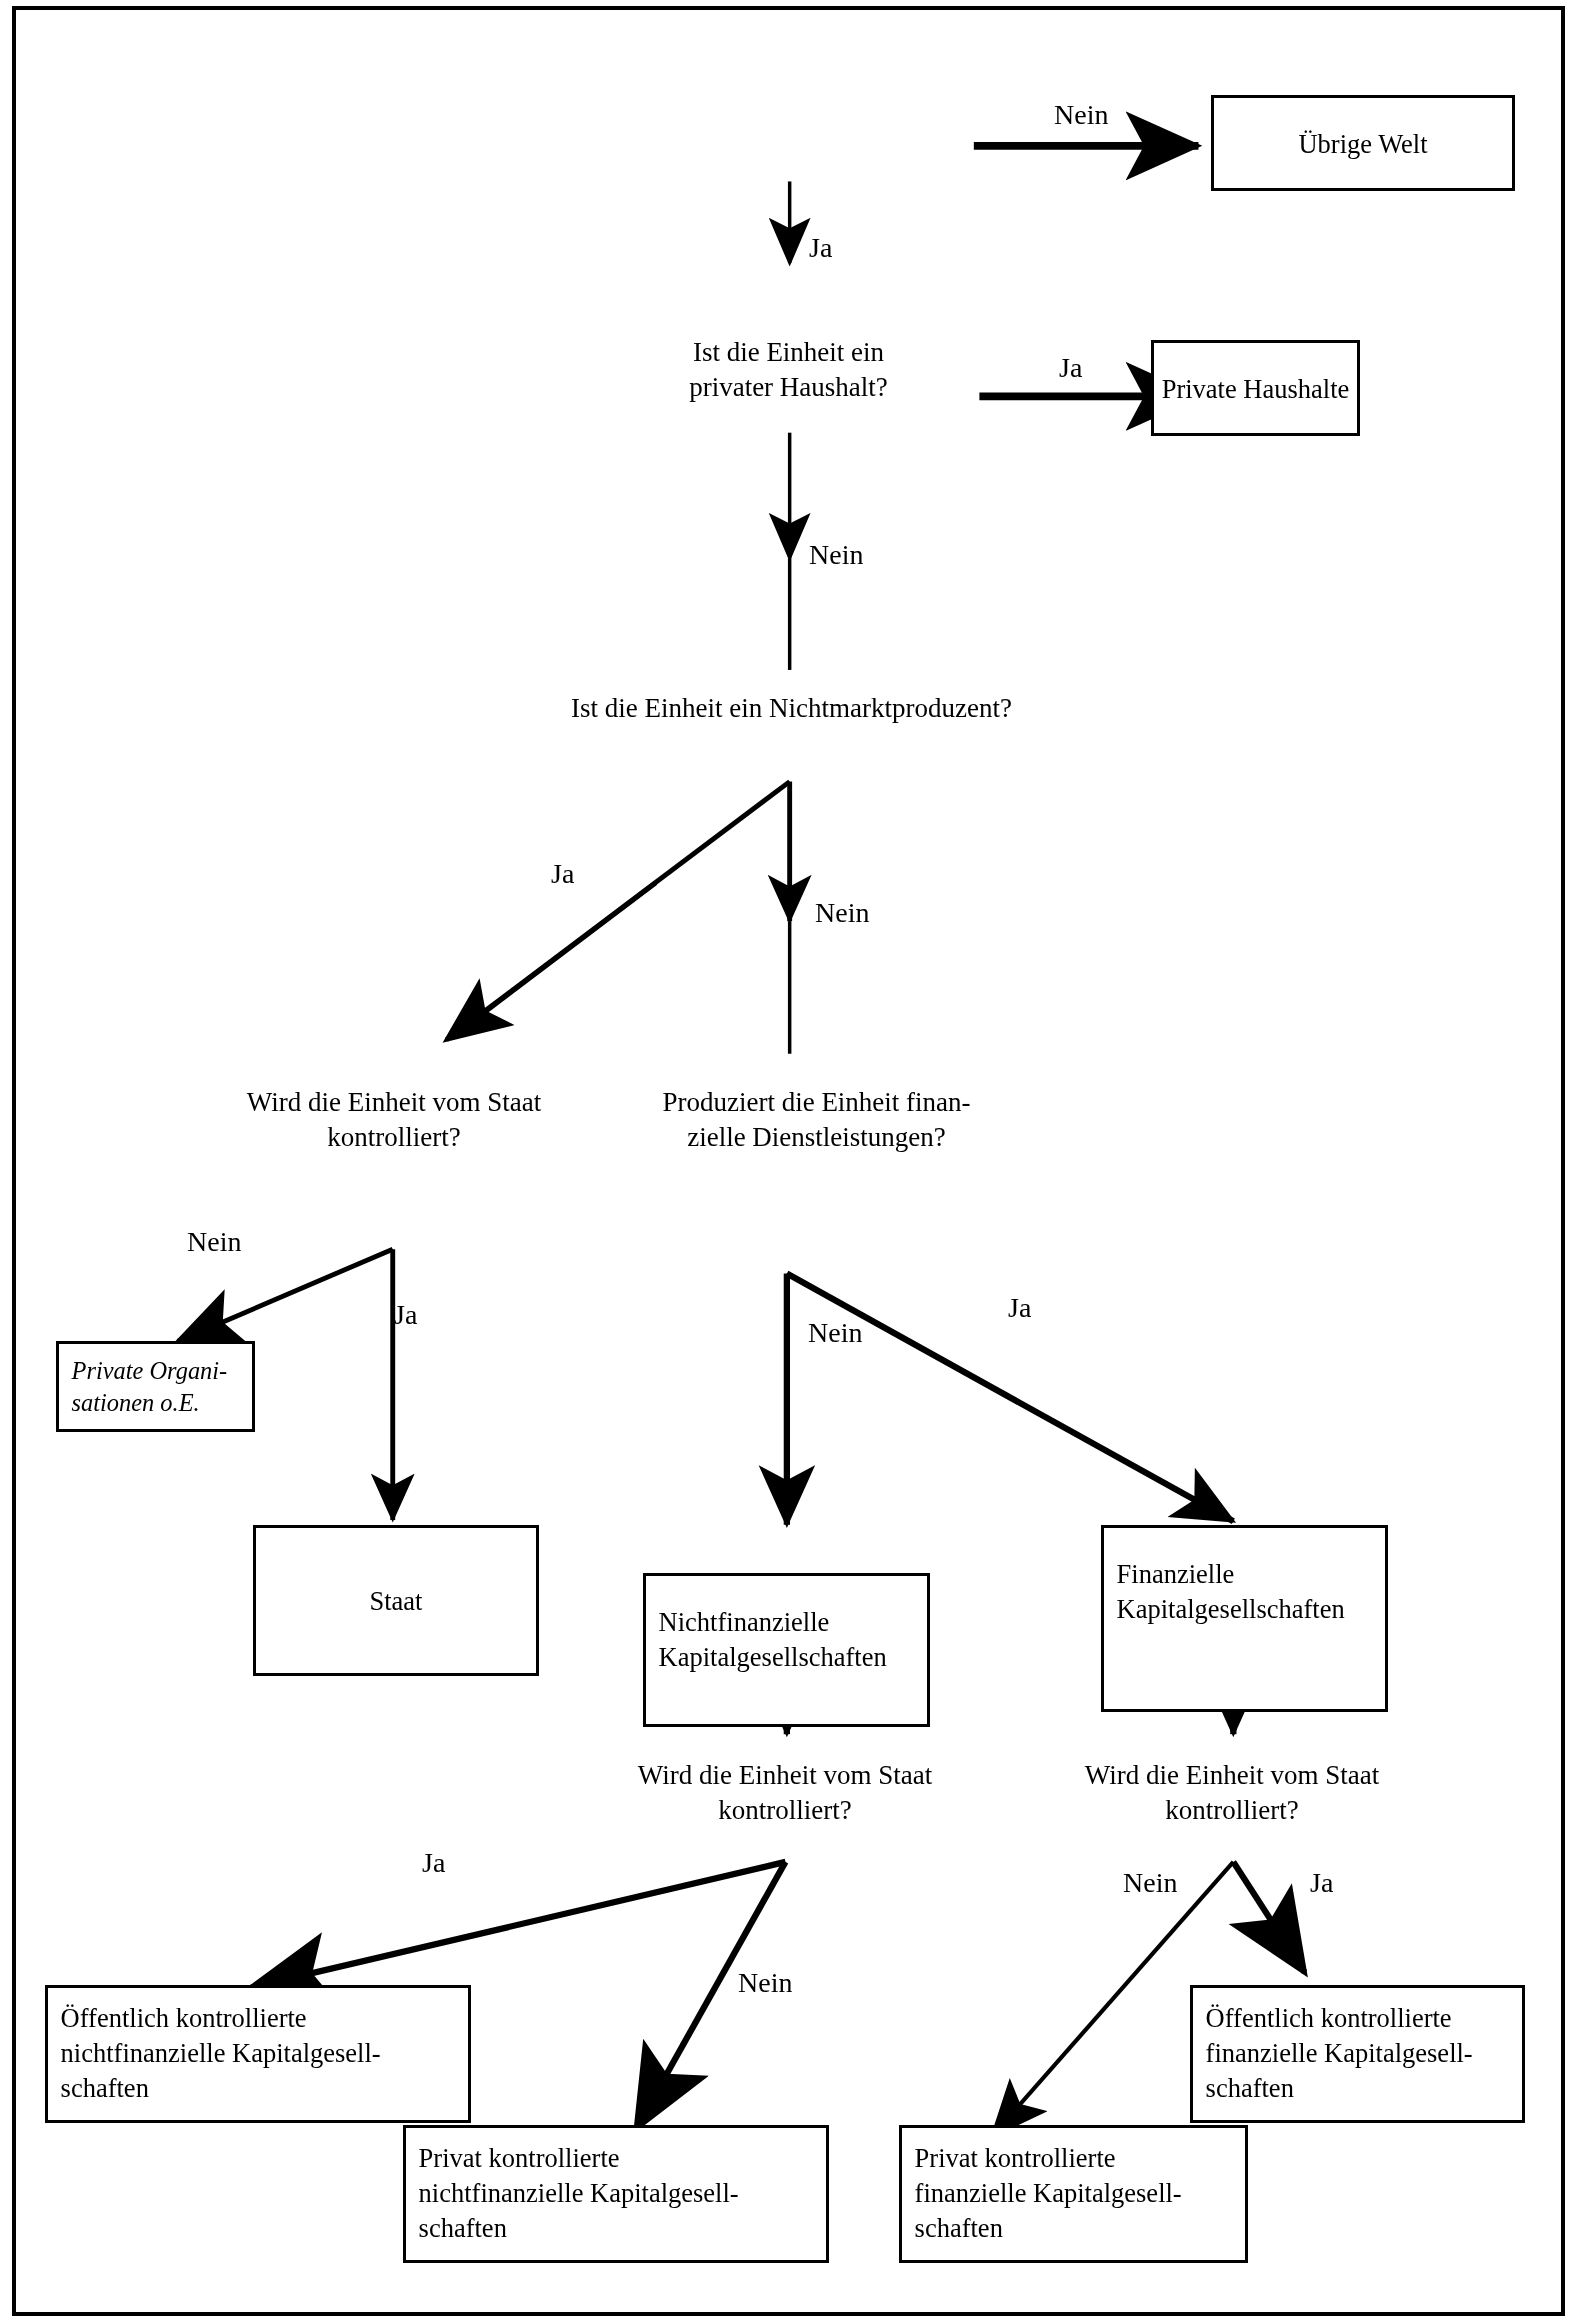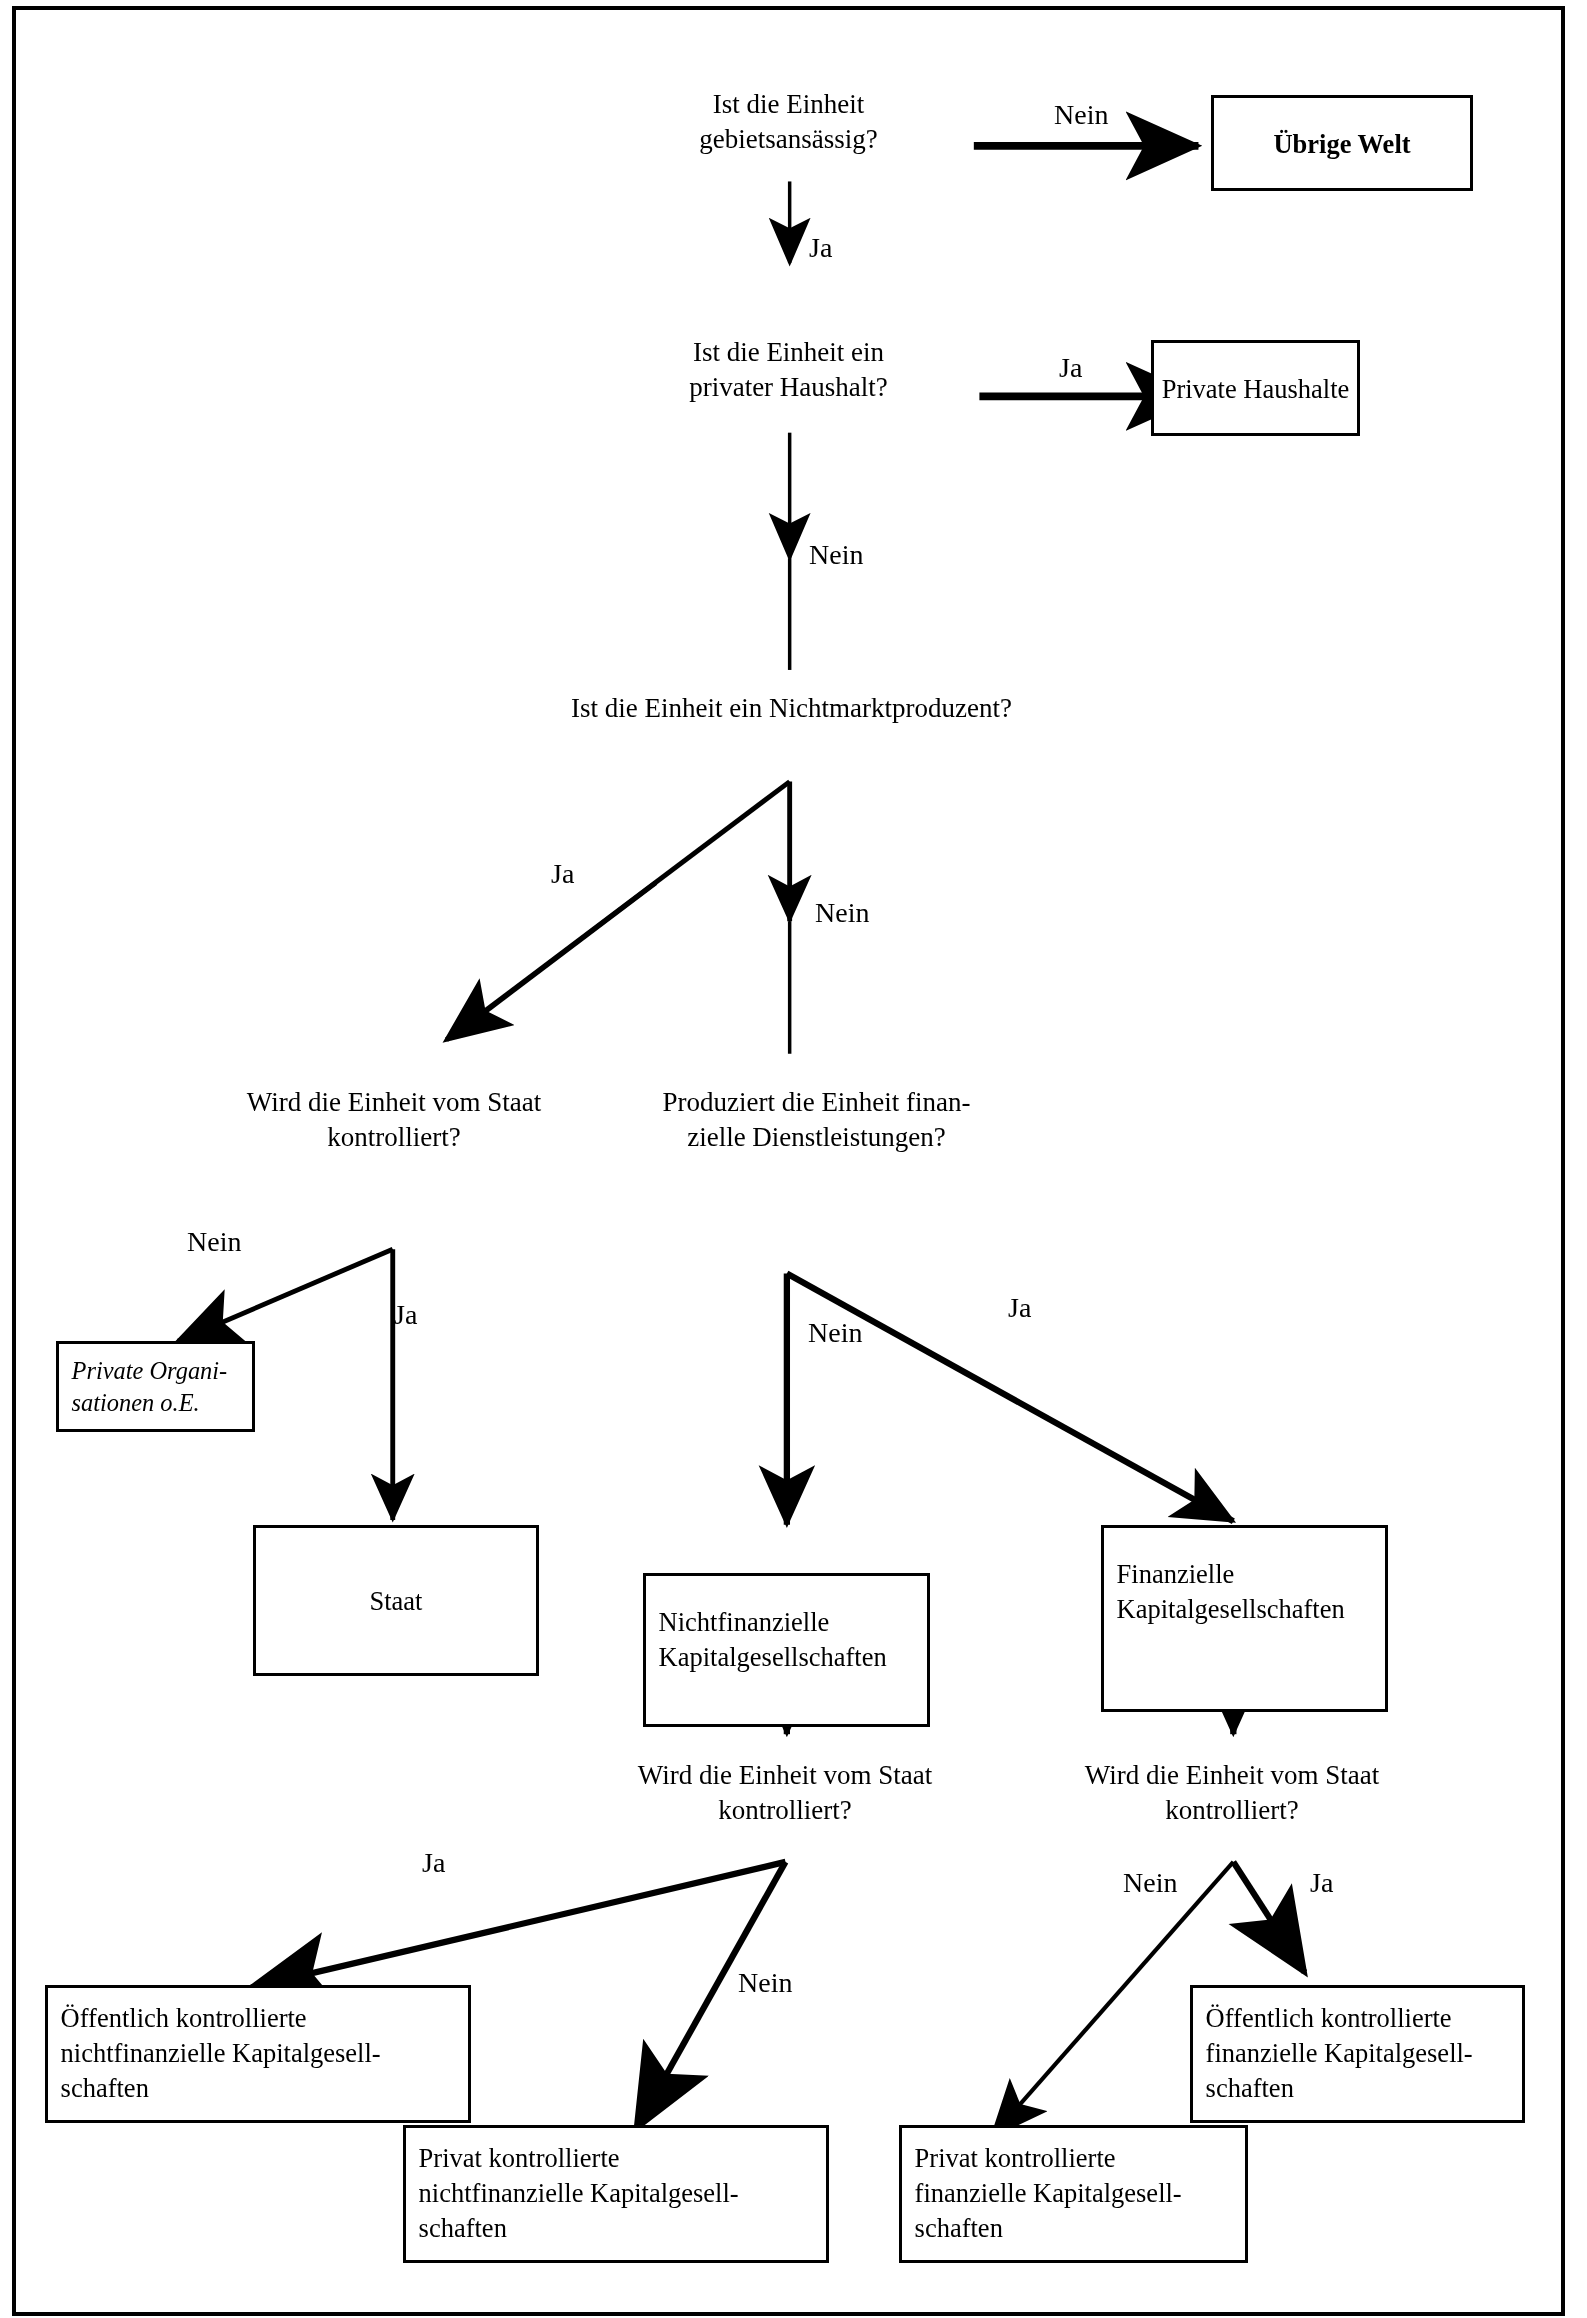--- a/index.html
+++ b/index.html
@@ -116,41 +116,39 @@
 
     <line x1="1126" y1="2668" x2="360" y2="2848" stroke="#000000" stroke-width="9" marker-end="url(#ah-thin)"></line>
 
     <line x1="1126" y1="2668" x2="912" y2="3050" stroke="#000000" stroke-width="9" marker-end="url(#ah-thin)"></line>
 
     <line x1="1768" y1="2668" x2="1423" y2="3060" stroke="#000000" stroke-width="6" marker-end="url(#ah-thin)"></line>
 
     <line x1="1768" y1="2668" x2="1870" y2="2826" stroke="#000000" stroke-width="9" marker-end="url(#ah-thin)"></line>
   </svg>
 
-  <div class="q-text" style="left:614px; top:87px; width:349px;">Ist die Einheit
-gebietsansässig?</div>
 
   <div class="q-text" style="left:614px; top:335px; width:349px;">Ist die Einheit ein
 privater Haushalt?</div>
 
   <div class="q-text" style="left:488px; top:691px; width:607px;">Ist die Einheit ein Nichtmarktproduzent?</div>
 
   <div class="q-text" style="left:167px; top:1085px; width:454px;">Wird die Einheit vom Staat
 kontrolliert?</div>
 
   <div class="q-text" style="left:621px; top:1085px; width:391px;">Produziert die Einheit finan-
 zielle Dienstleistungen?</div>
 
   <div class="q-text" style="left:558px; top:1758px; width:454px;">Wird die Einheit vom Staat
 kontrolliert?</div>
 
   <div class="q-text" style="left:1005px; top:1758px; width:454px;">Wird die Einheit vom Staat
 kontrolliert?</div>
 
-  <div class="node-box centered" style="left:1211px; top:95px; width:262px; height:96px;font-weight:bold;">
+  <div class="node-box centered" style="left:1211px; top:95px; width:304px; height:96px;">
     <div class="box-text" style="top:29px;">Übrige Welt</div>
   </div>
 
   <div class="node-box centered" style="left:1151px; top:340px; width:209px; height:96px;">
     <div class="box-text" style="top:29px;">Private Haushalte</div>
   </div>
 
   <div class="node-box" style="left:56px; top:1341px; width:199px; height:91px;font-style:italic;">
     <div class="box-text" style="top:11px; white-space:pre-line; font-size:24.4px;">Private Organi-
 sationen o.E.</div>

